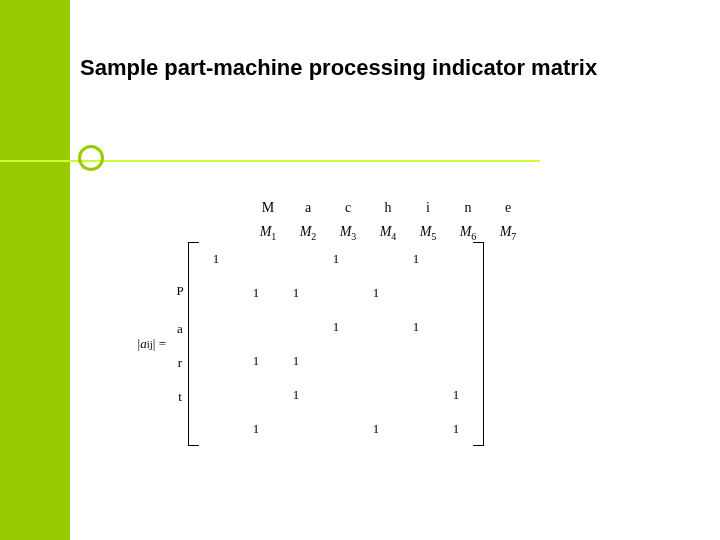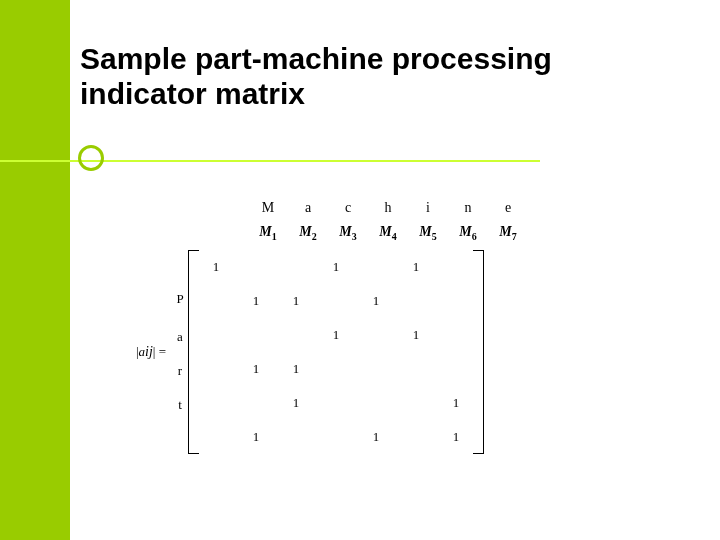--- a/index.html
+++ b/index.html
@@ -25,24 +25,25 @@
     border: 3px solid #99cc00;
     border-radius: 50%;
     background: transparent;
   }
   .title-block {
     position: absolute;
     left: 80px; top: 42px;
     width: 560px;
   }
   .title-block h1 {
-    font-size: 30px;
+    font-size: 22px;
     font-weight: bold;
     color: #000000;
     line-height: 1.15;
+    margin-top: 13px;
   }
 
   .figure-area {
     position: absolute;
     left: 100px; top: 200px;
     width: 520px;
     font-family: "Times New Roman", Times, serif;
     font-size: 14px;
     color: #000000;
   }
@@ -54,38 +55,36 @@
     margin-left: 88px;
     margin-bottom: 8px;
   }
   .word-row .sp { }
 
   .mh-row {
     display: grid;
     grid-template-columns: 60px 40px 40px 40px 40px 40px 40px 40px 40px;
     text-align: center;
     margin-left: 88px;
-    margin-bottom: 8px;
     font-style: italic;
-    font-weight: bold;
   }
   .mh-row span i { font-style: italic; }
   .sub { font-size: 10px; vertical-align: sub; font-style: normal; }
 
   .matrix-wrap {
     display: flex;
     align-items: center;
   }
   .lhs {
     width: 72px;
     text-align: right;
     padding-right: 6px;
     font-size: 13px;
   }
-  .lhs .sub2 { font-size: 14px; font-style: italic; }
+  .lhs .sub2 { font-size: 11px; }
 
   .vletters {
     width: 16px;
     text-align: center;
     font-size: 13px;
     line-height: 34px;
   }
 
   .rowlabels {
     width: 40px;

